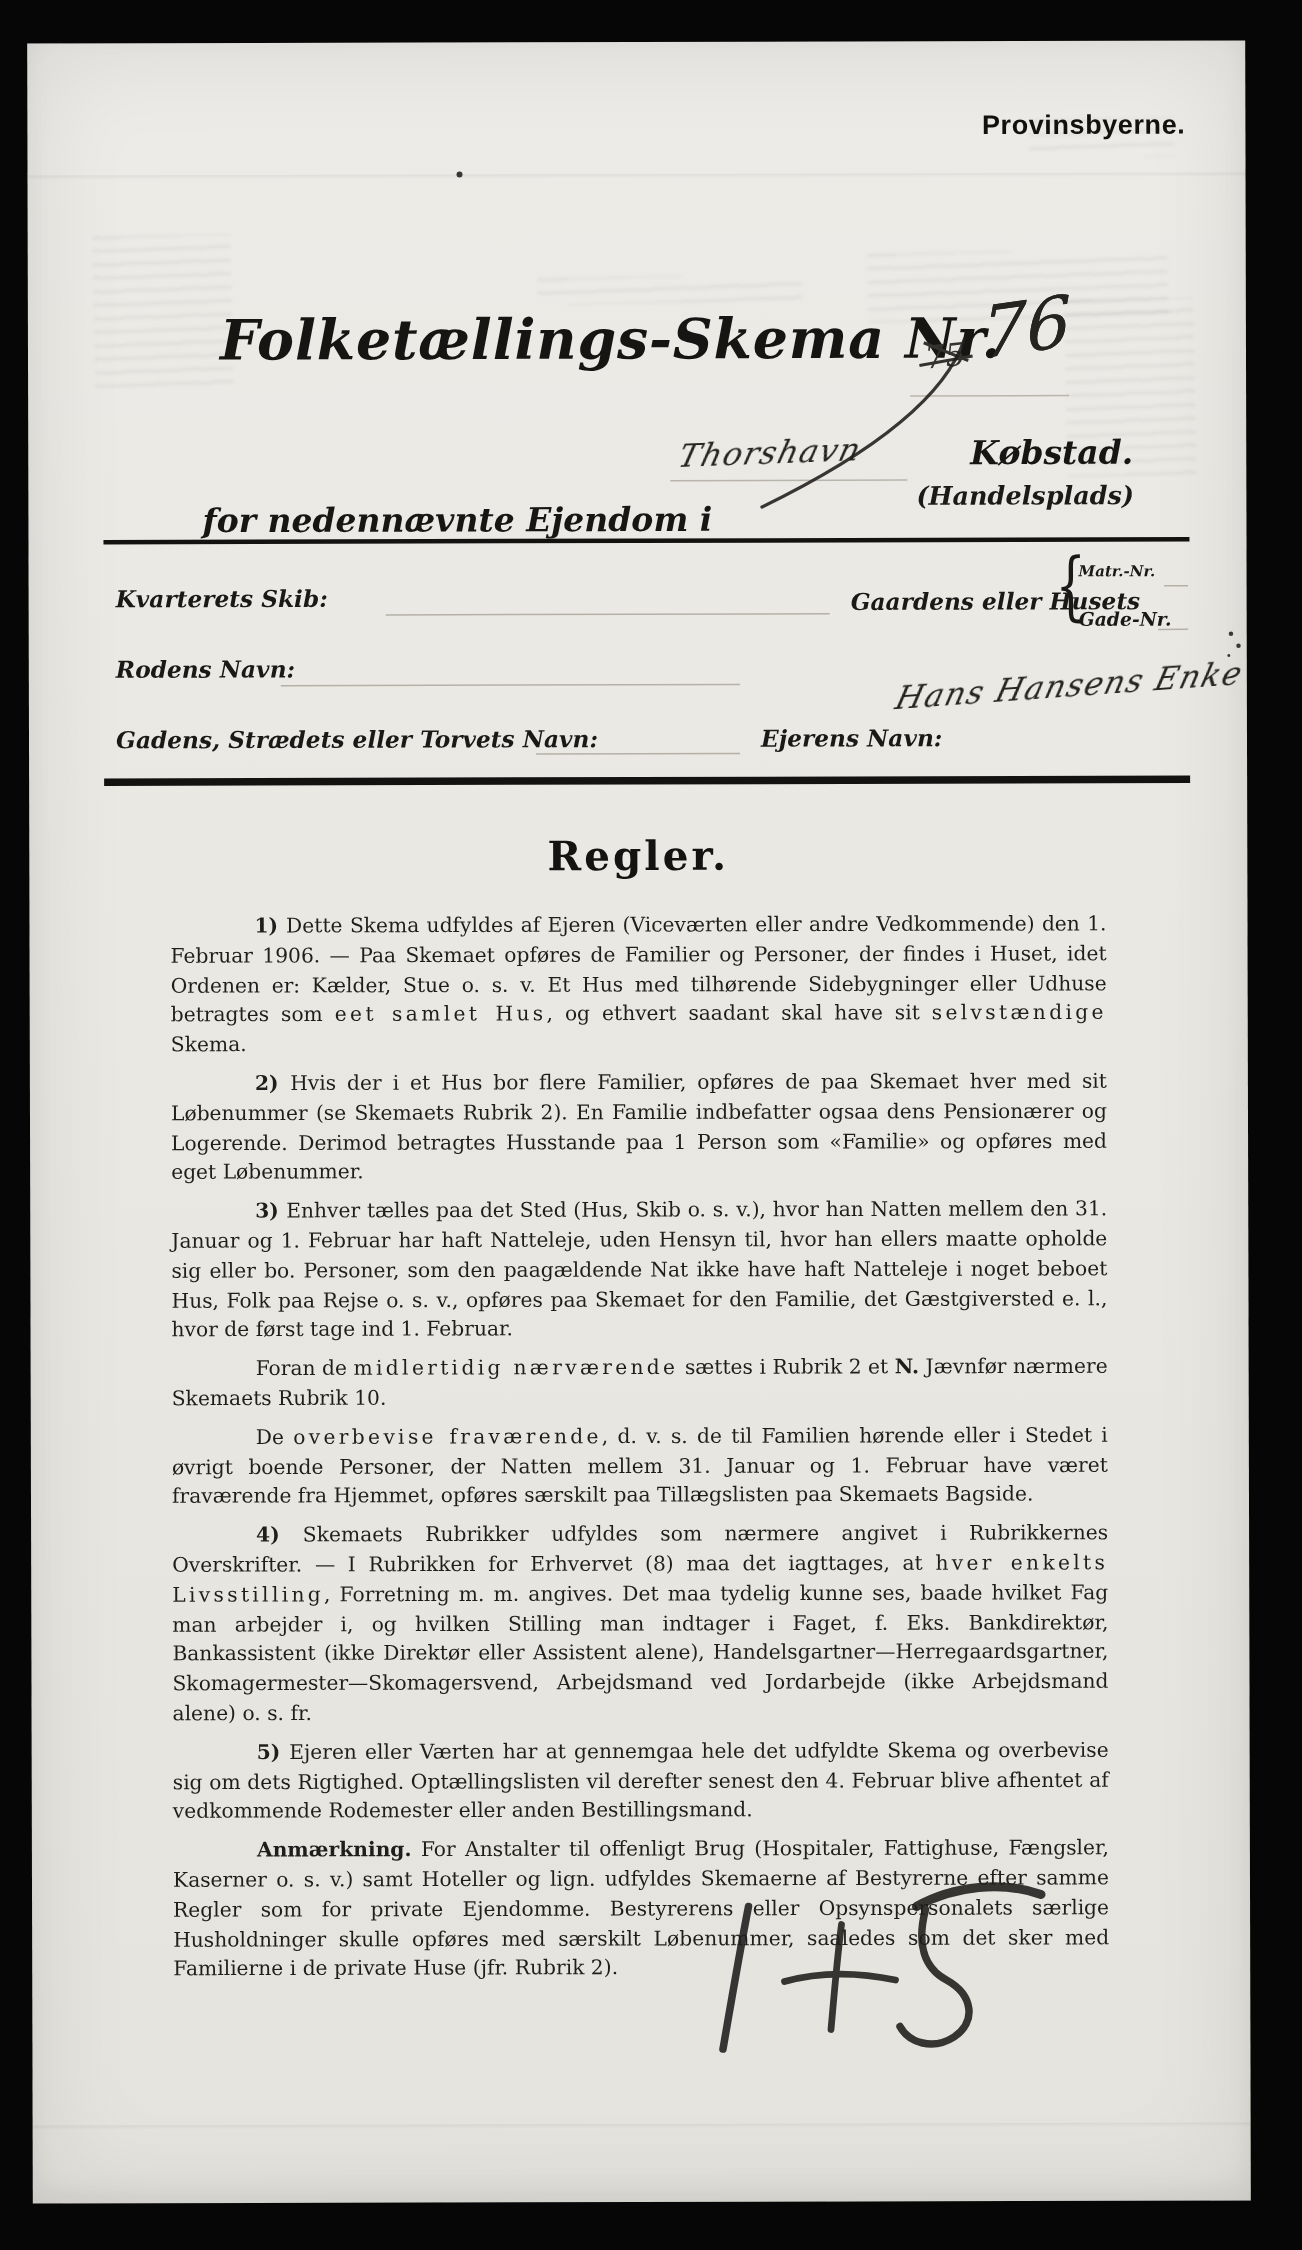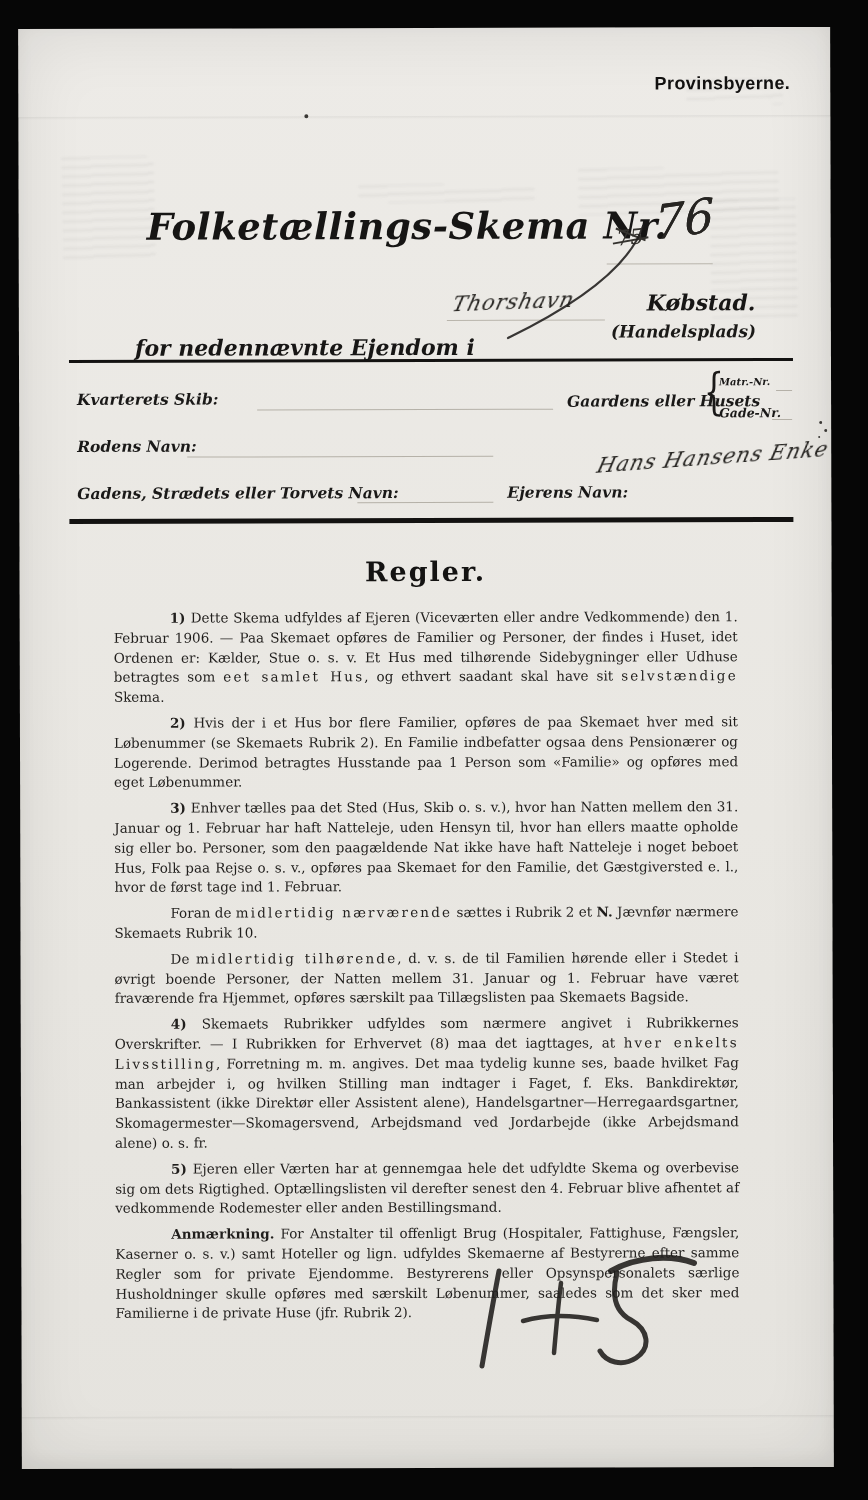--- a/index.html
+++ b/index.html
@@ -136,21 +136,21 @@
     <div class="abs hand hand-owner">Hans Hansens Enke</div>
 
     <div class="abs rule2"></div>
 
     <div class="abs regler">Regler.</div>
     <div class="abs rules-body">
         <p><span class="b">1) </span><span>Dette Skema udfyldes af Ejeren (Viceværten eller andre Vedkommende) den 1. Februar 1906. — Paa Skemaet opføres de Familier og Personer, der findes i Huset, idet Ordenen er: Kælder, Stue o. s. v. Et Hus med tilhørende Sidebygninger eller Udhuse betragtes som </span><span class="sp">eet samlet Hus</span><span>, og ethvert saadant skal have sit </span><span class="sp">selvstændige</span><span> Skema.</span></p>
         <p><span class="b">2) </span><span>Hvis der i et Hus bor flere Familier, opføres de paa Skemaet hver med sit Løbenummer (se Skemaets Rubrik 2).  En Familie indbefatter ogsaa dens Pensionærer og Logerende.  Derimod betragtes Husstande paa 1 Person som «Familie» og opføres med eget Løbenummer.</span></p>
         <p><span class="b">3) </span><span>Enhver tælles paa det Sted (Hus, Skib o. s. v.), hvor han Natten mellem den 31. Januar og 1. Februar har haft Natteleje, uden Hensyn til, hvor han ellers maatte opholde sig eller bo.  Personer, som den paagældende Nat ikke have haft Natteleje i noget beboet Hus, Folk paa Rejse o. s. v., opføres paa Skemaet for den Familie, det Gæstgiversted e. l., hvor de først tage ind 1. Februar.</span></p>
         <p><span>Foran de </span><span class="sp">midlertidig nærværende</span><span> sættes i Rubrik 2 et </span><span class="b">N.</span><span>  Jævnfør nærmere Skemaets Rubrik 10.</span></p>
-        <p><span>De </span><span class="sp">midlertidig tilhørende</span><span>, d. v. s. de til Familien hørende eller i Stedet i øvrigt boende Personer, der Natten mellem 31. Januar og 1. Februar have været fraværende fra Hjemmet, opføres særskilt paa Tillægslisten paa Skemaets Bagside.</span></p>
+        <p><span>De </span><span class="sp">overbevise fraværende</span><span>, d. v. s. de til Familien hørende eller i Stedet i øvrigt boende Personer, der Natten mellem 31. Januar og 1. Februar have været fraværende fra Hjemmet, opføres særskilt paa Tillægslisten paa Skemaets Bagside.</span></p>
         <p><span class="b">4) </span><span>Skemaets Rubrikker udfyldes som nærmere angivet i Rubrikkernes Overskrifter. — I Rubrikken for Erhvervet (8) maa det iagttages, at </span><span class="sp">hver enkelts Livsstilling</span><span>, Forretning m. m. angives.  Det maa tydelig kunne ses, baade hvilket Fag man arbejder i, og hvilken Stilling man indtager i Faget, f. Eks. Bankdirektør, Bankassistent (ikke Direktør eller Assistent alene), Handelsgartner—Herregaardsgartner, Skomagermester—Skomagersvend, Arbejdsmand ved Jordarbejde (ikke Arbejdsmand alene) o. s. fr.</span></p>
         <p><span class="b">5) </span><span>Ejeren eller Værten har at gennemgaa hele det udfyldte Skema og overbevise sig om dets Rigtighed.  Optællingslisten vil derefter senest den 4. Februar blive afhentet af vedkommende Rodemester eller anden Bestillingsmand.</span></p>
         <p><span class="b">Anmærkning.</span><span>  For Anstalter til offenligt Brug (Hospitaler, Fattighuse, Fængsler, Kaserner o. s. v.) samt Hoteller og lign. udfyldes Skemaerne af Bestyrerne efter samme Regler som for private Ejendomme. Bestyrerens eller Opsynspersonalets særlige Husholdninger skulle opføres med særskilt Løbenummer, saaledes som det sker med Familierne i de private Huse (jfr. Rubrik 2).</span></p>
       </div>
   </div>
 
   <svg class="ink" viewBox="0 0 868 1500" aria-label="1+5">
     <g fill="none" stroke="#1f1d1b" stroke-linecap="round" opacity="0.88">
       <path stroke-width="2.2" d="M643,226 C631,262 586,300 508,338"></path>
       <g stroke-width="5">

